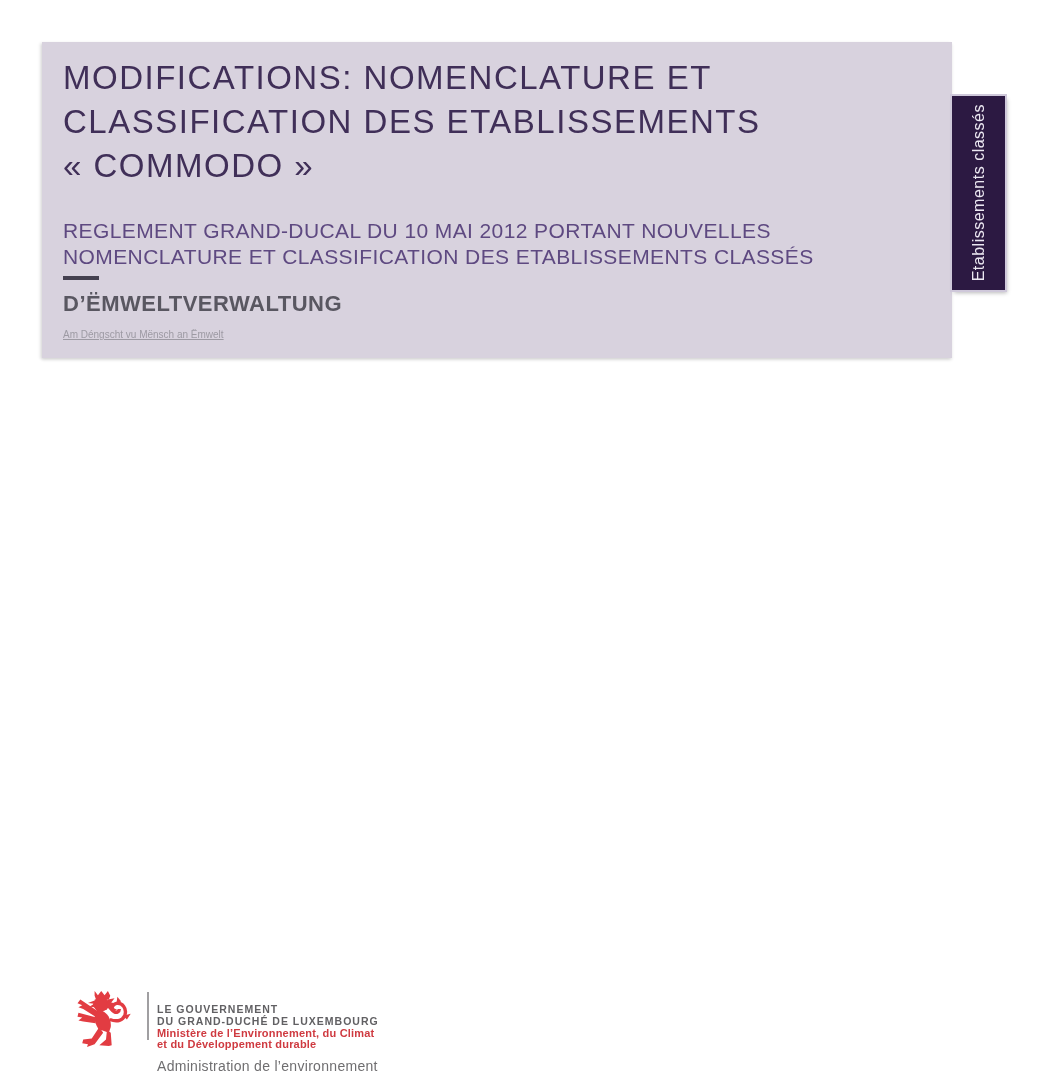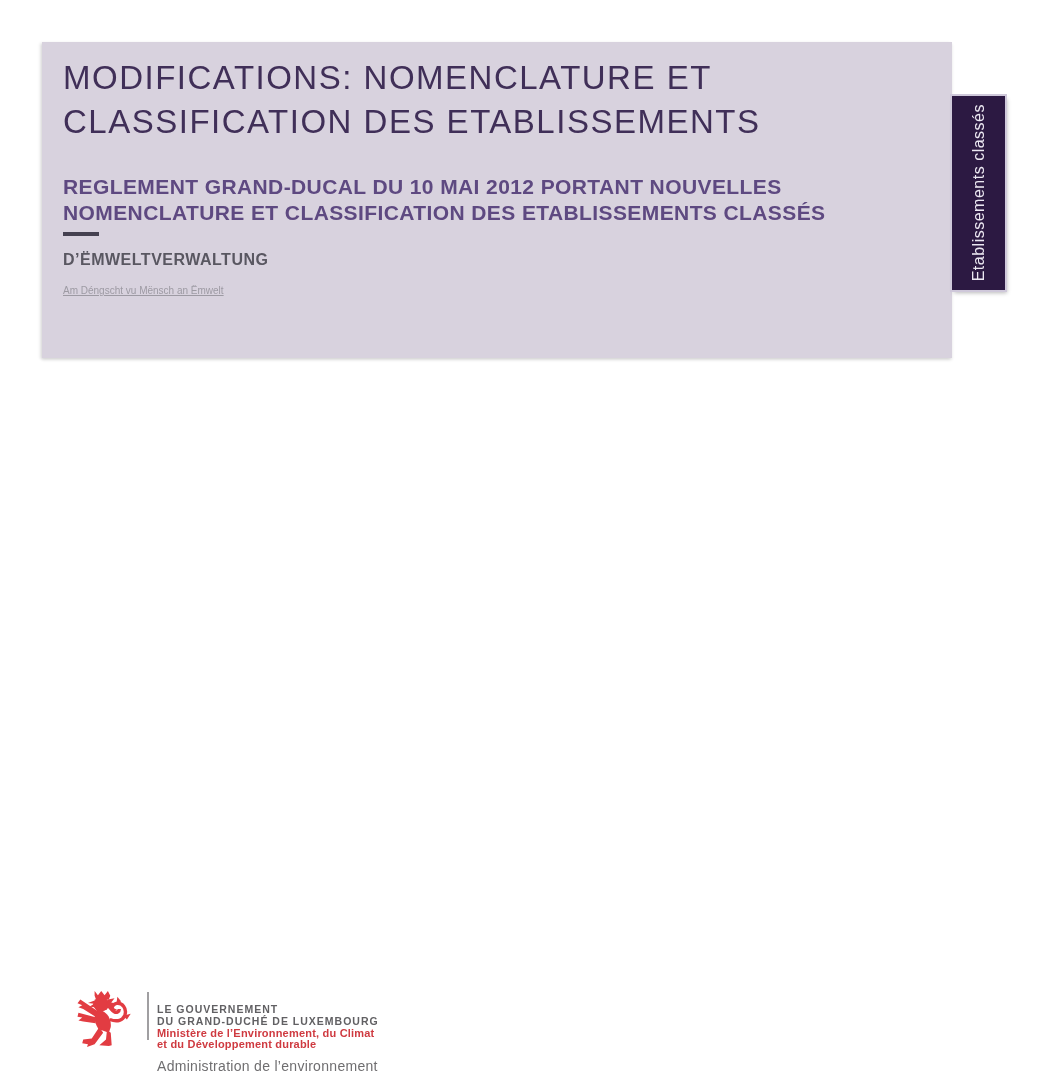--- a/index.html
+++ b/index.html
@@ -21,31 +21,31 @@
     box-shadow:-2px 1px 3px rgba(0,0,0,0.10), 0 2px 3px rgba(0,0,0,0.10);
   }
   .title {
     font-size:33px; line-height:44px;
     font-weight:400; letter-spacing:1.5px;
     color:#402f58;
   }
   .subtitle {
     margin-top:30px;
     font-size:21px; line-height:26px;
-    font-weight:700; letter-spacing:0.4px;
+    font-weight:400; letter-spacing:0.4px;
     color:#5e4981;
   }
   .dash {
     margin-top:6px;
     width:36px; height:4px;
     background:#454150;
   }
   .org-name {
     margin-top:12px;
-    font-size:16px; line-height:24px;
+    font-size:22px; line-height:24px;
     font-weight:700; letter-spacing:0.5px;
     color:#595761;
   }
   .org-tagline {
     margin-top:12px;
     font-size:10px; line-height:13px;
     color:#9d9aa3;
     text-decoration:underline;
   }
 
@@ -96,20 +96,21 @@
 </style>
 </head>
 <body>
 
 <div class="page">
 
   <header class="band">
     <h1 class="title">
       <div>MODIFICATIONS: NOMENCLATURE ET</div>
       <div>CLASSIFICATION DES ETABLISSEMENTS</div>
+      <div>« COMMODO »</div>
     </h1>
     <h2 class="subtitle">
       <div>REGLEMENT GRAND-DUCAL DU 10 MAI 2012 PORTANT NOUVELLES</div>
       <div>NOMENCLATURE ET CLASSIFICATION DES ETABLISSEMENTS CLASSÉS</div>
     </h2>
     <div class="dash"></div>
     <div class="org-name">D’ËMWELTVERWALTUNG</div>
     <div class="org-tagline">Am Déngscht vu Mënsch an Ëmwelt</div>
   </header>
 

